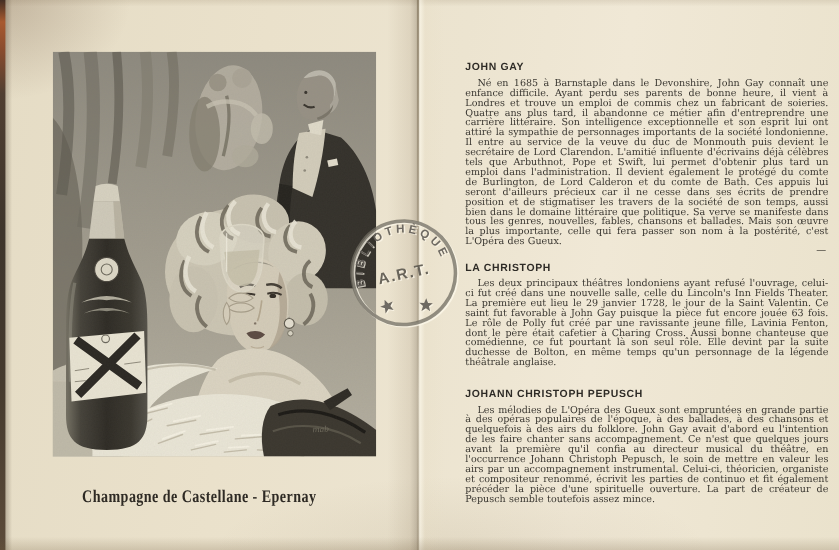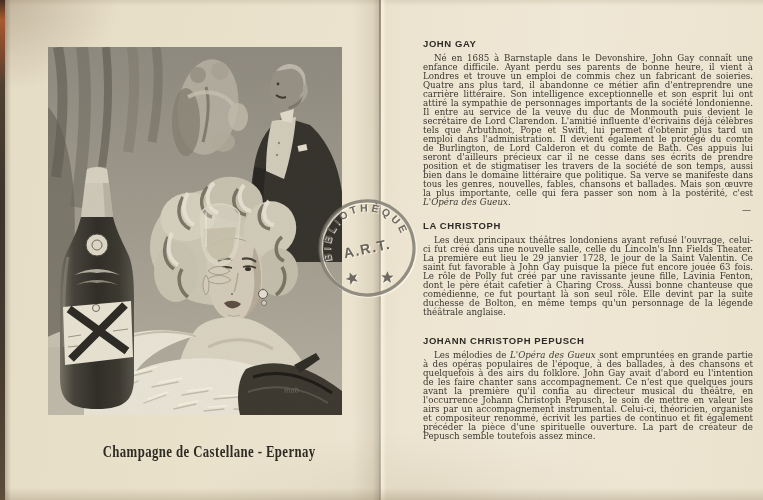--- a/index.html
+++ b/index.html
@@ -16,28 +16,28 @@
     background:linear-gradient(transparent,rgba(110,90,60,.22));}
   .edge-strip{position:absolute;left:0;top:0;width:5px;height:100%;
     background:linear-gradient(#442f24 0%,#a85a30 4%,#8a4c2e 9%,#503f32 17%,#3e352c 42%,#453a2e 70%,#5c4b3a 100%);}
   .edge-soft{position:absolute;left:5px;top:0;width:6px;height:100%;
     background:linear-gradient(90deg,rgba(70,55,40,.28),rgba(70,55,40,0));}
   .gutter{position:absolute;left:352px;top:0;width:52px;height:100%;pointer-events:none;
     background:linear-gradient(90deg,rgba(120,98,70,0),rgba(120,98,70,.12) 40%,rgba(86,70,50,.26) 52%,rgba(255,252,240,.55) 57%,rgba(230,220,195,.25) 66%,rgba(120,98,70,0));}
   .fold-line{position:absolute;left:379px;top:0;width:2px;height:100%;pointer-events:none;
     background:linear-gradient(rgba(104,88,62,.55),rgba(104,88,62,.38) 38%,rgba(104,88,62,.14) 72%,rgba(104,88,62,.3));}
   .artwork{position:absolute;left:48px;top:47px;}
-  .caption{position:absolute;left:48px;top:443px;width:294px;text-align:right;white-space:nowrap;
+  .caption{position:absolute;left:48px;top:443px;width:294px;text-align:left;white-space:nowrap;
     font-family:"Liberation Serif",serif;font-weight:bold;font-size:16px;letter-spacing:.5px;color:var(--caption-ink,#2e2a24);}
   .caption span{display:inline-block;transform:scaleX(.8);transform-origin:center;}
-  .text-col{position:absolute;left:423px;top:39px;width:330px;}
+  .text-col{position:absolute;left:423px;top:57px;width:330px;}
   .text-col h2{margin:0 0 5px;font:bold 9.5px/10px "Liberation Sans",sans-serif;letter-spacing:.6px;color:var(--heading-ink,#2e2b26);}
   .text-col p{margin:0;font-size:8.7px;line-height:9px;text-align:justify;text-indent:11px;
     word-spacing:.4px;color:var(--ink,#3a3731);}
-  .text-col p .it{font-style:italic;}
+  .text-col p .it{}
   .end-dash{height:7px;line-height:7px;font-size:9px;text-align:right;padding-right:2px;color:var(--ink,#3a3731);}
   .sec-1{margin-top:0;}
   .sec-2{margin-top:7px;}
   .sec-3{margin-top:19px;}
   .stamp{position:absolute;left:310px;top:191px;opacity:.92;}
   .stamp text{font-family:"Liberation Sans",sans-serif;font-weight:bold;}
 </style>
 </head>
 <body>
 

